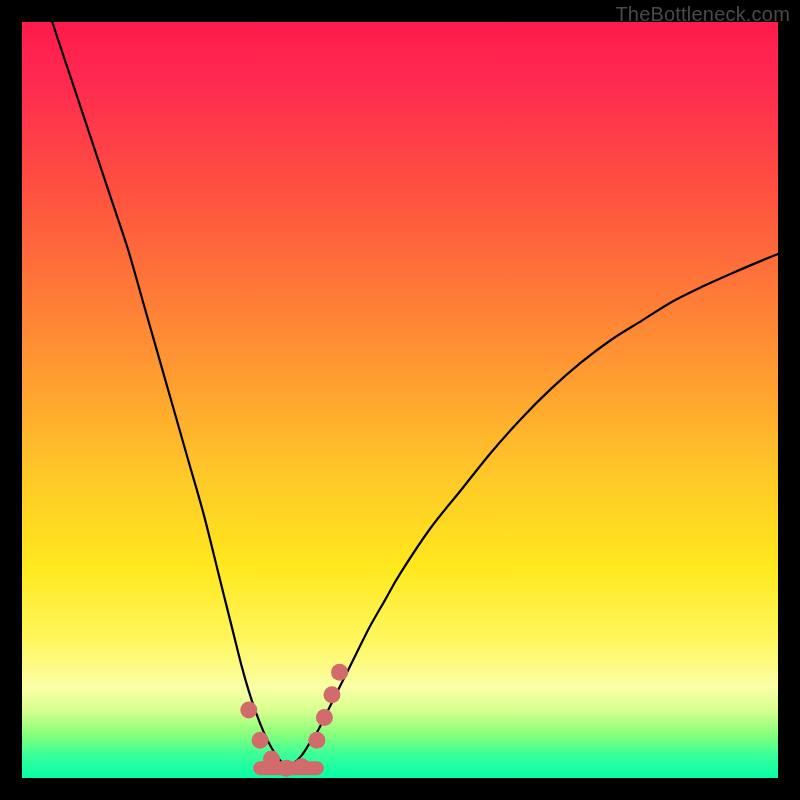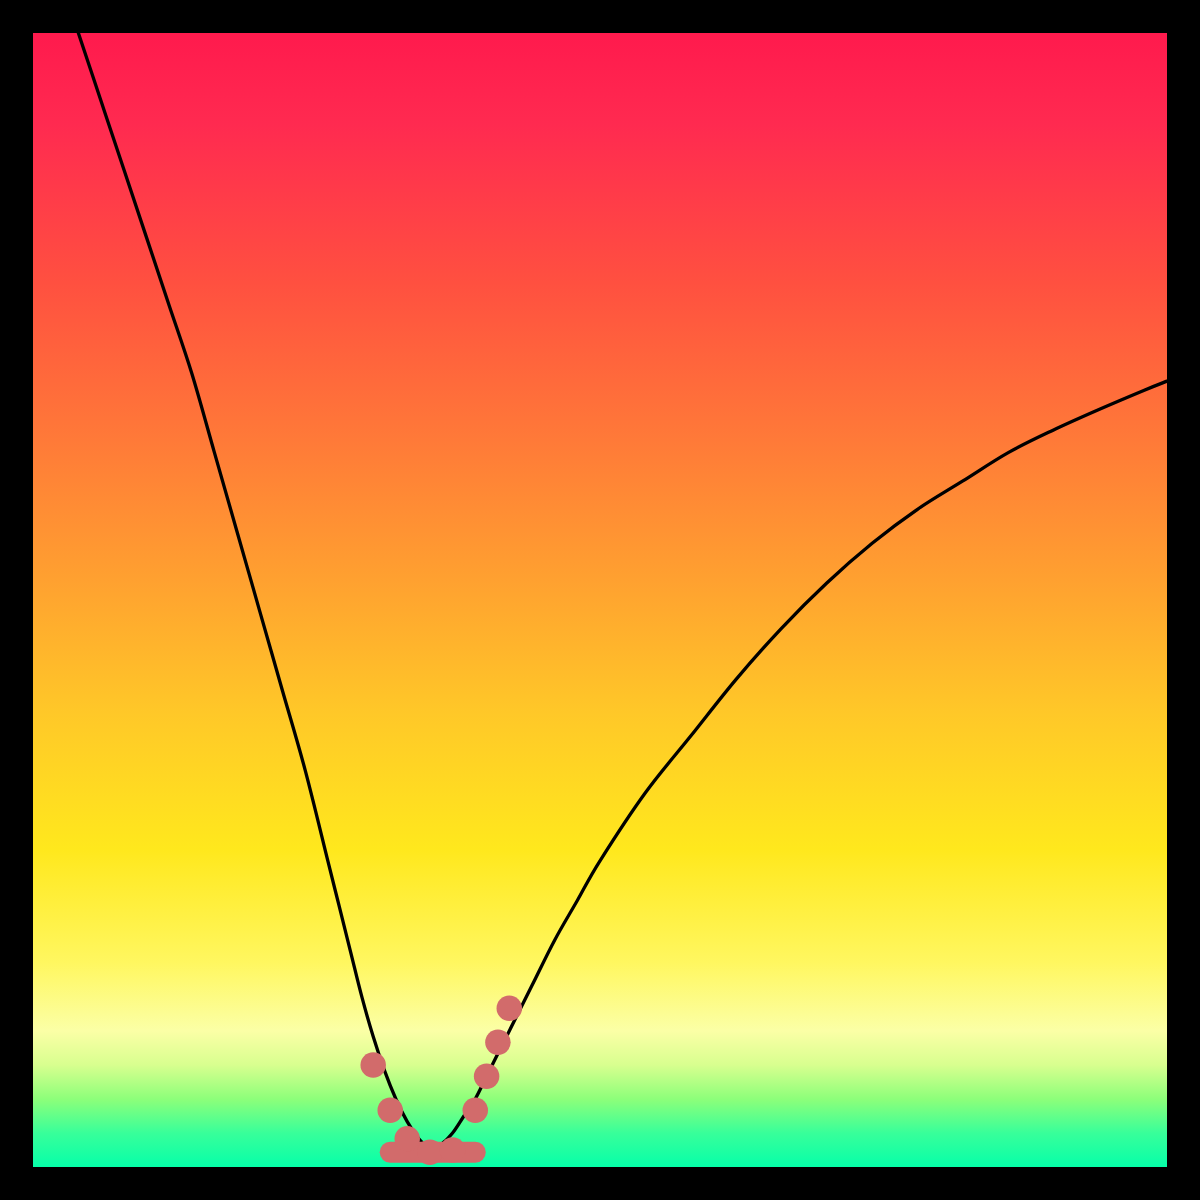--- a/index.html
+++ b/index.html
@@ -55,20 +55,21 @@
     font-size: 20px;
     font-weight: 500;
     letter-spacing: 0.2px;
     user-select: none;
   }
 </style>
 </head>
 <body>
 
 <div class="frame">
+  <div class="watermark">TheBottleneck.com</div>
   <div class="plot">
     <svg class="svg-layer" viewBox="0 0 756 756" preserveAspectRatio="none">
       <path id="left-curve-path" fill="none" stroke="#000" stroke-width="2.2" stroke-linecap="round" d="M 30.240000000000002 0 C 32.760000000000005 7.560000000000002, 40.32 30.24000000000001, 45.36 45.360000000000014 C 50.4 60.48000000000002, 55.440000000000005 75.60000000000002, 60.480000000000004 90.72000000000003 C 65.52000000000001 105.84000000000003, 70.56 120.96000000000005, 75.60000000000001 136.08000000000004 C 80.64000000000001 151.20000000000002, 85.68 166.31999999999994, 90.72 181.43999999999994 C 95.75999999999999 196.55999999999995, 100.8 210.42000000000007, 105.84 226.80000000000007 C 110.88000000000001 243.18000000000006, 115.92000000000002 262.08, 120.96000000000001 279.71999999999997 C 126 297.35999999999996, 131.04 315, 136.07999999999998 332.64 C 141.11999999999998 350.28, 146.16000000000003 367.92, 151.20000000000002 385.56 C 156.24 403.2, 161.28 420.84000000000003, 166.32 438.48 C 171.35999999999999 456.12, 176.4 472.50000000000006, 181.44 491.40000000000003 C 186.48 510.3, 192.78 536.76, 196.56 551.88 C 200.34 567, 201.6 572.04, 204.12 582.12 C 206.64000000000001 592.2, 209.16000000000003 602.28, 211.68 612.36 C 214.2 622.44, 216.71999999999997 633.1500000000001, 219.23999999999998 642.6 C 221.76 652.05, 224.27999999999997 660.8699999999999, 226.79999999999998 669.06 C 229.32 677.25, 231.83999999999997 684.81, 234.35999999999999 691.74 C 236.88 698.6700000000001, 239.4 704.97, 241.92000000000002 710.64 C 244.44000000000003 716.31, 246.96 721.35, 249.48000000000002 725.76 C 252.00000000000003 730.17, 254.52000000000004 733.95, 257.04 737.1 C 259.56 740.25, 263.34 743.4, 264.59999999999997 744.66"></path>
       <path id="right-curve-path" fill="none" stroke="#000" stroke-width="2.2" stroke-linecap="round" d="M 264.59999999999997 744.66 C 265.85999999999996 744.03, 269.64 742.77, 272.15999999999997 740.88 C 274.67999999999995 738.99, 277.19999999999993 736.47, 279.71999999999997 733.32 C 282.24 730.1700000000001, 284.76 725.76, 287.28000000000003 721.98 C 289.80000000000007 718.2, 292.32000000000005 715.05, 294.84000000000003 710.64 C 297.36 706.23, 299.88000000000005 700.56, 302.40000000000003 695.52 C 304.92 690.48, 307.44 685.4399999999999, 309.96 680.4 C 312.47999999999996 675.36, 313.74 672.8399999999999, 317.52 665.28 C 321.29999999999995 657.72, 327.59999999999997 645.12, 332.64 635.04 C 337.68 624.9599999999999, 342.71999999999997 614.25, 347.76 604.8 C 352.8 595.3499999999999, 357.84 587.1600000000001, 362.88 578.34 C 367.92 569.52, 370.44 563.85, 378 551.88 C 385.56 539.91, 398.16 520.38, 408.24 506.52 C 418.32 492.65999999999997, 428.4 481.31999999999994, 438.47999999999996 468.71999999999997 C 448.55999999999995 456.12, 458.64 442.89, 468.71999999999997 430.92 C 478.79999999999995 418.95000000000005, 488.88000000000005 407.61, 498.96000000000004 396.90000000000003 C 509.04 386.19000000000005, 519.1199999999999 376.10999999999996, 529.1999999999999 366.65999999999997 C 539.28 357.21, 549.3599999999999 348.39, 559.4399999999999 340.2 C 569.52 332.01, 579.6 324.45000000000005, 589.6800000000001 317.52000000000004 C 599.7600000000001 310.59000000000003, 609.8399999999999 304.92, 619.92 298.62 C 630 292.32, 640.0799999999999 285.39, 650.16 279.71999999999997 C 660.24 274.04999999999995, 670.3199999999999 269.3879999999999, 680.4 264.59999999999997 C 690.48 259.812, 700.56 255.40200000000007, 710.64 250.99200000000008 C 720.72 246.58200000000008, 733.3199999999999 241.29, 740.88 238.14 C 748.44 234.98999999999998, 753.48 233.1, 756 232.09199999999998"></path>
       <path id="valley-bar-path" fill="none" stroke="#d26b6b" stroke-width="14" stroke-linecap="round" d="M 238.14000000000001 746.172 L 294.84000000000003 746.172"></path>
       <g id="valley-points-group">
           <circle cx="226.79999999999998" cy="687.96" r="8.5" fill="#d26b6b"></circle>
           <circle cx="238.14000000000001" cy="718.2" r="8.5" fill="#d26b6b"></circle>
           <circle cx="249.48000000000002" cy="737.1" r="8.5" fill="#d26b6b"></circle>
           <circle cx="264.59999999999997" cy="746.172" r="8.5" fill="#d26b6b"></circle>

